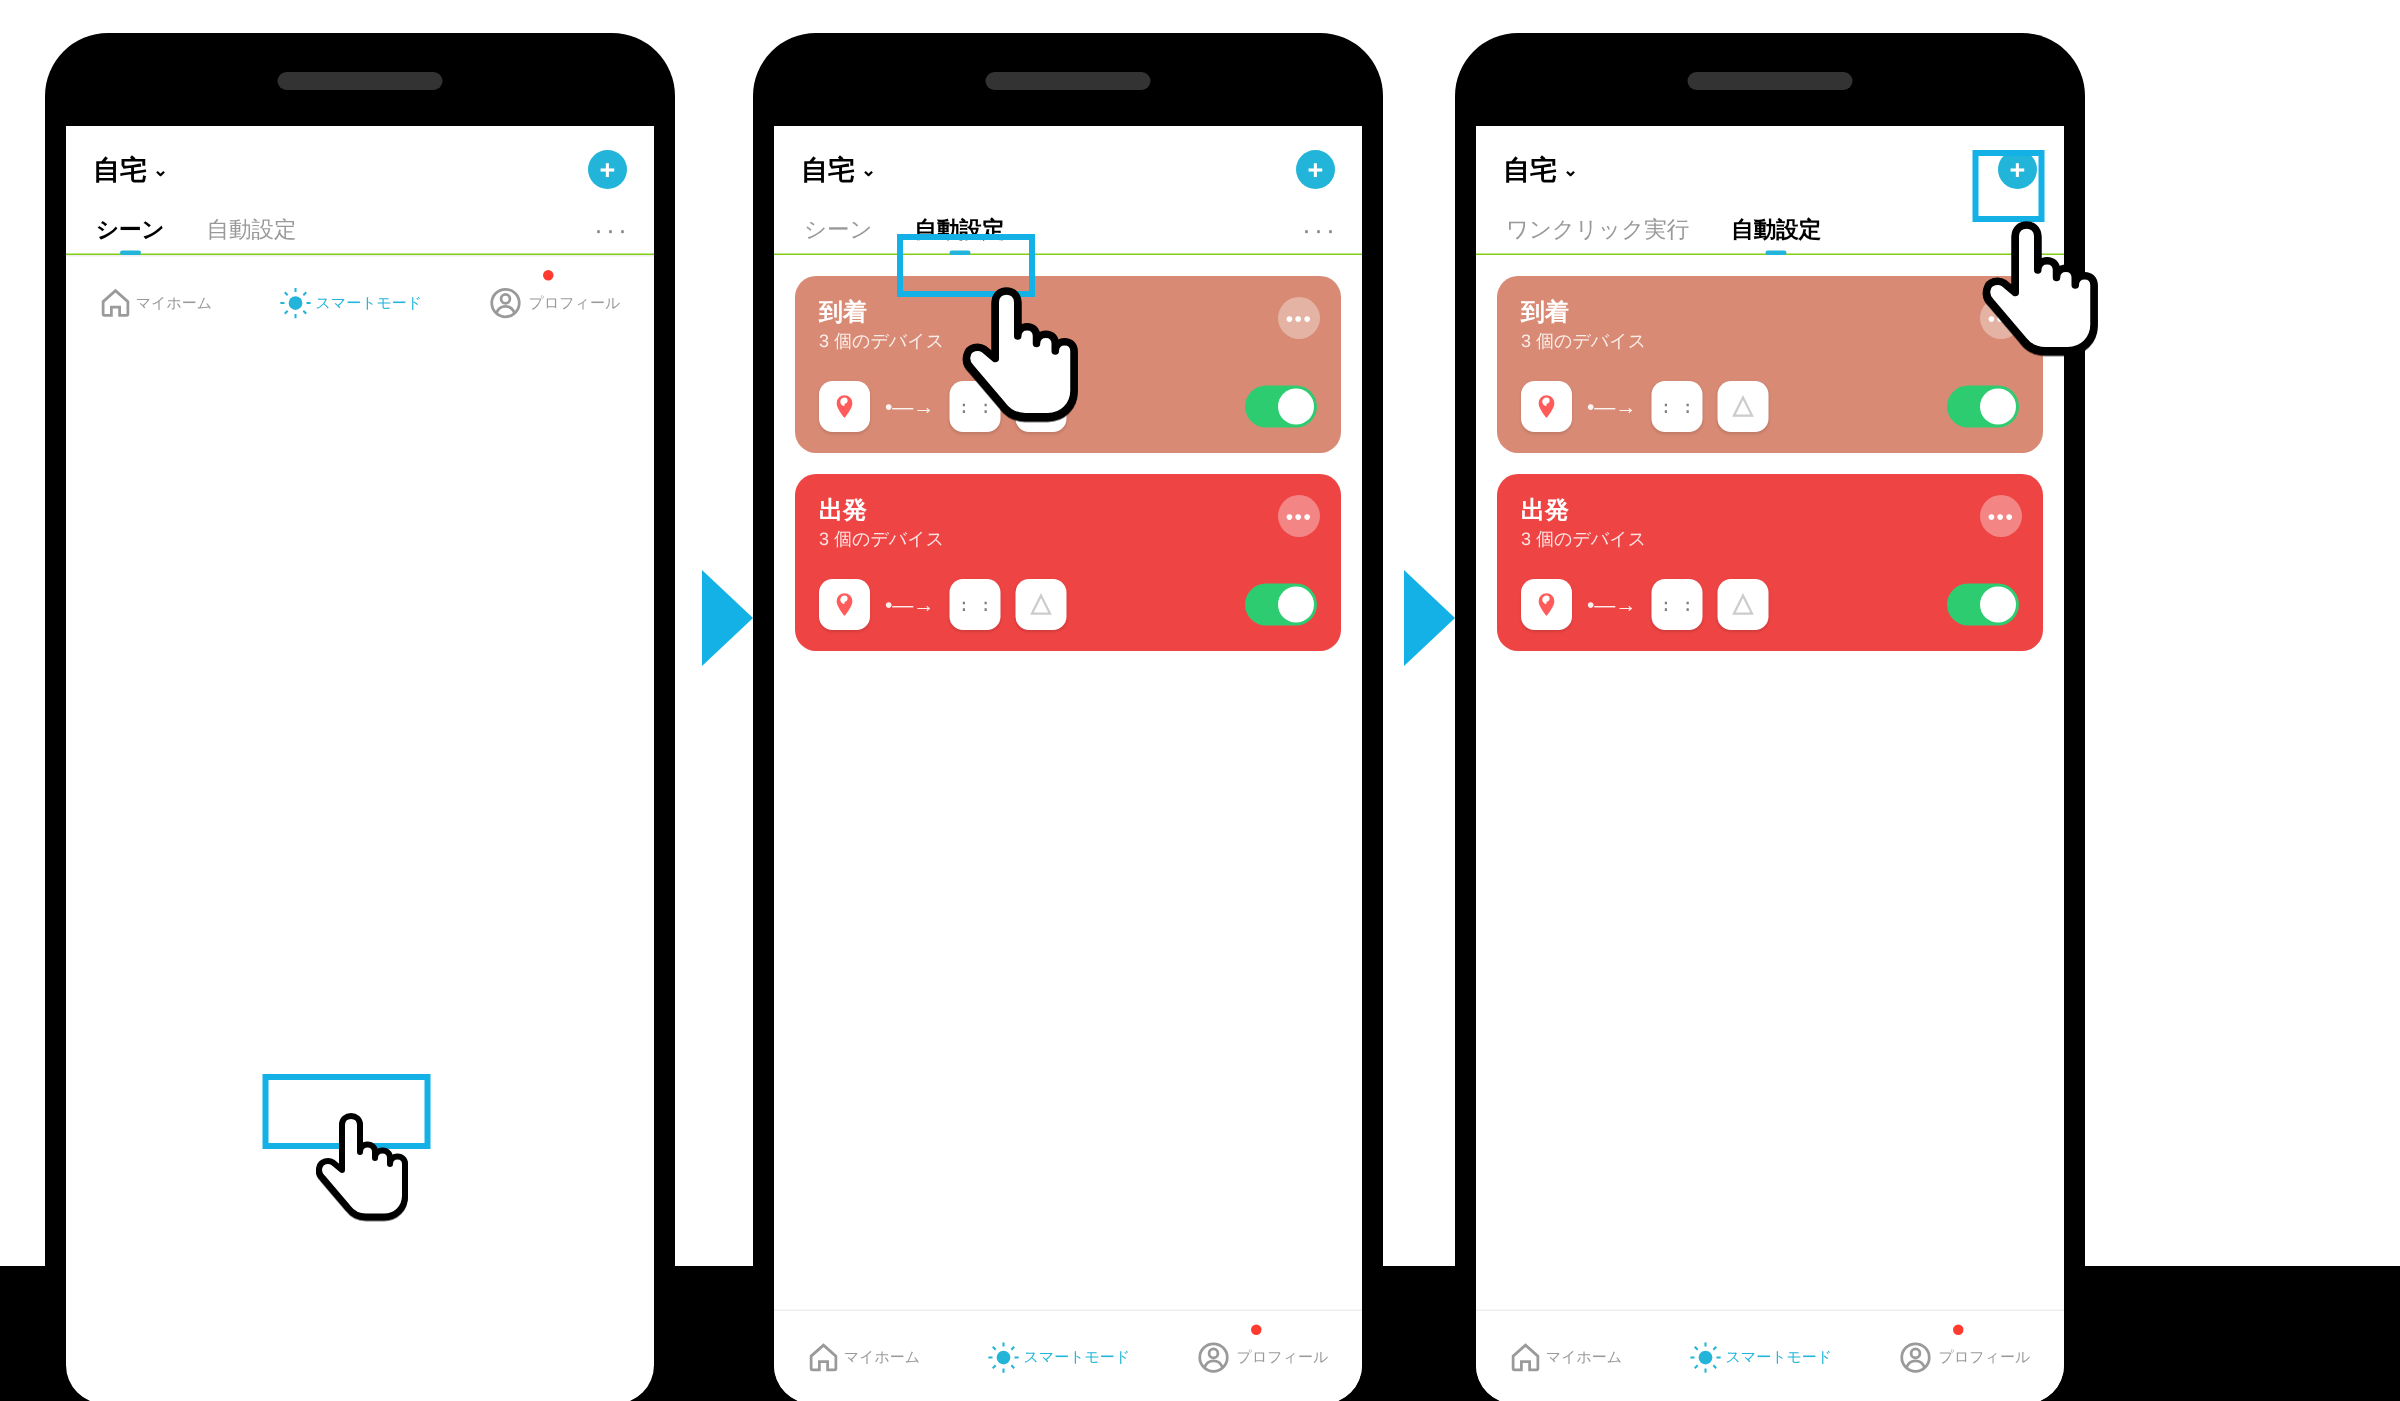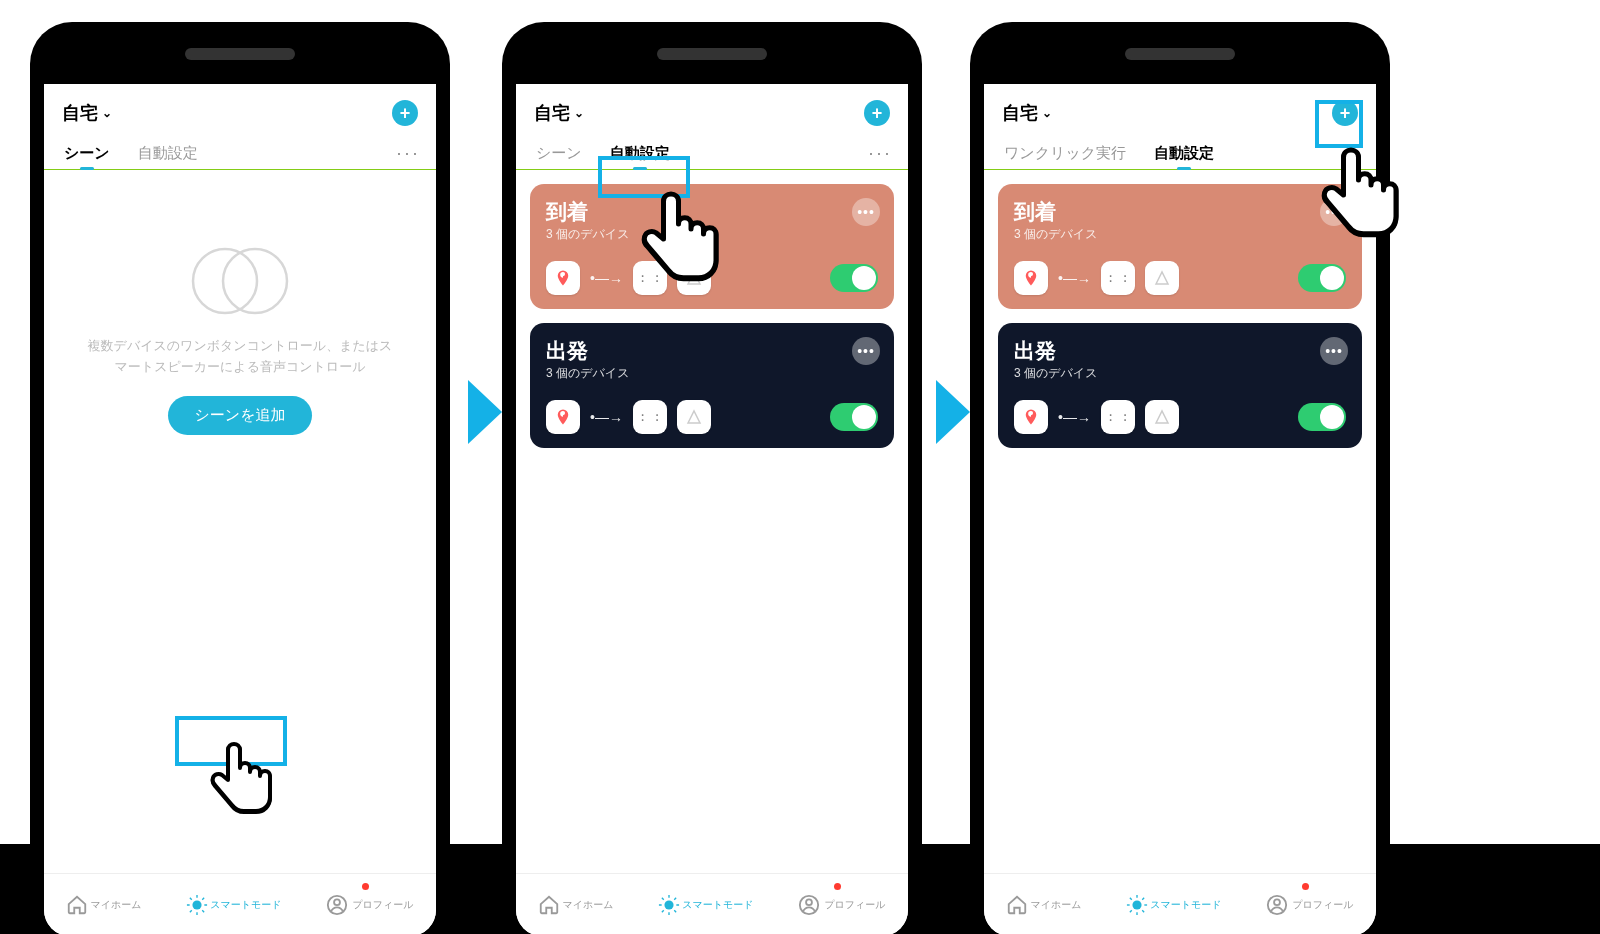--- a/index.html
+++ b/index.html
@@ -18,22 +18,22 @@
 .tab{font-size:15px;color:#999;padding:6px 4px;position:relative}
 .tab.active{color:#000;font-weight:600}
 .tab.active::after{content:"";position:absolute;bottom:-1px;left:50%;transform:translateX(-50%);width:14px;height:3px;background:#22b5d9;border-radius:2px}
 .more{margin-left:auto;color:#888;font-size:18px;letter-spacing:2px}
 .body{flex:1;overflow:auto;padding:14px}
 .empty{display:flex;flex-direction:column;align-items:center;justify-content:flex-start;padding-top:60px;text-align:center;color:#bbb;font-size:13px;line-height:1.6}
 .venn{color:#d7d7d7;margin-bottom:18px}
 .addscene{margin-top:18px;background:#22b5d9;color:#fff;border:none;border-radius:22px;padding:10px 26px;font-size:15px}
 .card{border-radius:14px;padding:14px 16px;color:#fff;margin-bottom:14px;position:relative}
 .c-arr{background:#d88a74}
-.c-dep{background:#0f172a}
-.ctitle{font-size:21px;font-weight:600}
+.c-dep{background:#ef4444}
+.ctitle{font-size:16px;font-weight:600}
 .csub{font-size:12px;opacity:.85;margin-top:0}
 .cmore{position:absolute;top:14px;right:14px;width:28px;height:28px;border-radius:50%;background:rgba(255,255,255,.35);color:#fff;display:flex;align-items:center;justify-content:center;font-size:14px;letter-spacing:1px}
 .crow{display:flex;align-items:center;gap:10px;margin-top:18px}
 .chip{width:34px;height:34px;background:#fff;border-radius:9px;display:flex;align-items:center;justify-content:center;box-shadow:0 1px 2px rgba(0,0,0,.12)}
 .pin svg{display:block}
 .arrow-dash{color:#fff;opacity:.9;font-size:14px;letter-spacing:0}
 .toggle{margin-left:auto;width:48px;height:28px;border-radius:14px;background:#2ecc71;position:relative}
 .toggle::after{content:"";position:absolute;top:2px;right:2px;width:24px;height:24px;border-radius:50%;background:#fff}
 .tabbar{height:62px;border-top:1px solid #eee;display:flex;align-items:center;justify-content:space-around;background:#fff}
 .tb{display:flex;flex-direction:row;align-items:center;gap:2px;font-size:10px;color:#9a9a9a}
@@ -70,30 +70,20 @@
         <span>+</span>
       </div>
     </div>
 
     <div class="tabs">
       <div class="tab active"><span>シーン</span></div>
       <div class="tab"><span>自動設定</span></div>
       <div class="more"><span>···</span></div>
     </div>
 
-    <div class="body">
-      <div class="empty">
-        <svg class="venn" width="110" height="74" viewBox="0 0 110 74">
-              <circle cx="40" cy="37" r="32" fill="none" stroke="#d7d7d7" stroke-width="2.5"></circle>
-              <circle cx="70" cy="37" r="32" fill="none" stroke="#d7d7d7" stroke-width="2.5"></circle>
-            </svg>
-        <div style="padding:0 24px">複数デバイスのワンボタンコントロール、またはスマートスピーカーによる音声コントロール</div>
-        <button class="addscene"><span>シーンを追加</span></button>
-      </div>
-    </div>
 
     <div class="tabbar">
       <div class="tb">
         <svg width="22" height="22" viewBox="0 0 24 24" fill="none" stroke="#9a9a9a" stroke-width="2">
               <path d="M3 11 12 3l9 8v9a1 1 0 0 1-1 1h-5v-6h-6v6H4a1 1 0 0 1-1-1z"></path>
             </svg>
         <span>マイホーム</span>
       </div>
       <div class="tb active" style="position:relative">
         <svg width="22" height="22" viewBox="0 0 24 24">

